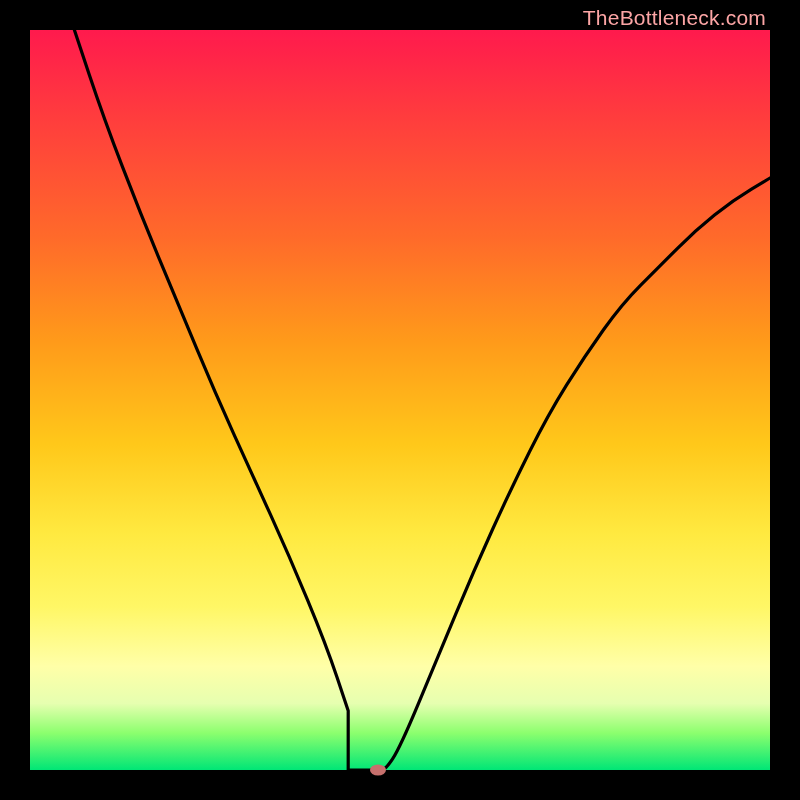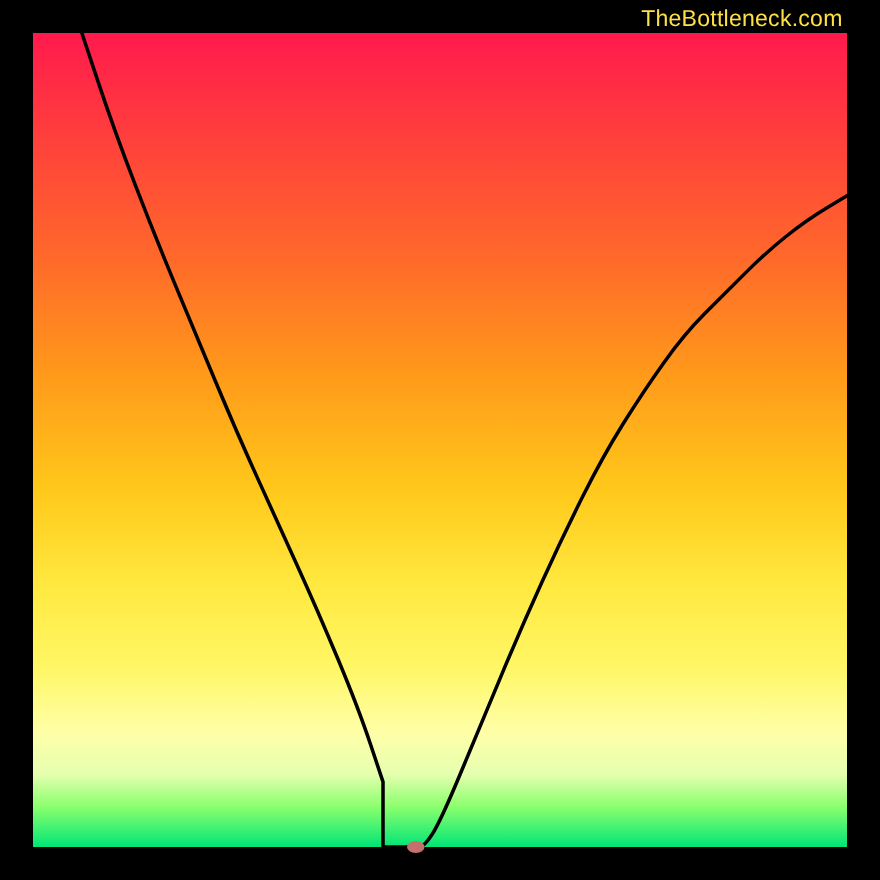--- a/index.html
+++ b/index.html
@@ -36,21 +36,21 @@
       #ffffa8 86%,
       #e6ffb0 91%,
       #8cff6e 95%,
       #00e676 100%
     );
   }
   .watermark {
     position: absolute;
     top: 6px;
     right: 34px;
-    color: #fde047;
+    color: #fca5a5;
     font-size: 21px;
     font-weight: 500;
     letter-spacing: 0.2px;
     user-select: none;
   }
   svg.curve {
     position: absolute;
     left: 0;
     top: 0;
     width: 740px;

